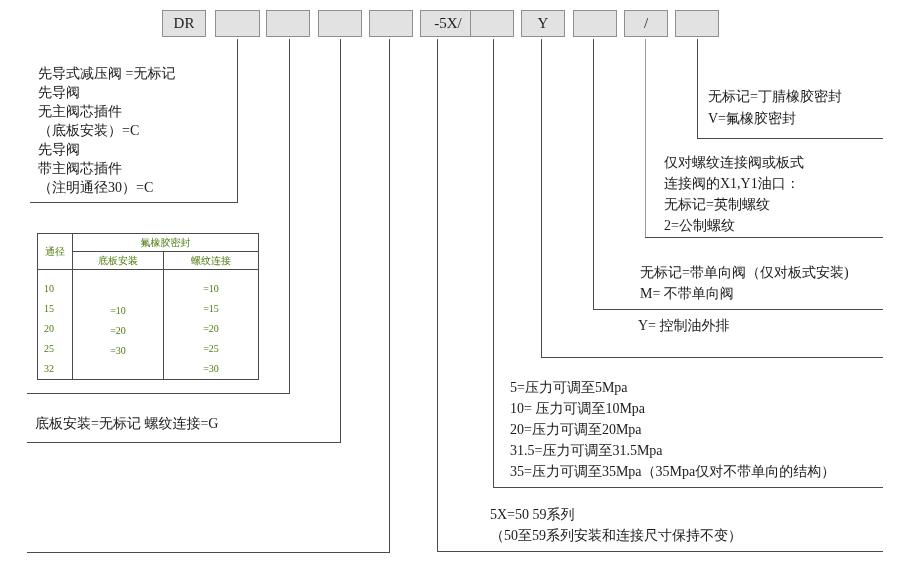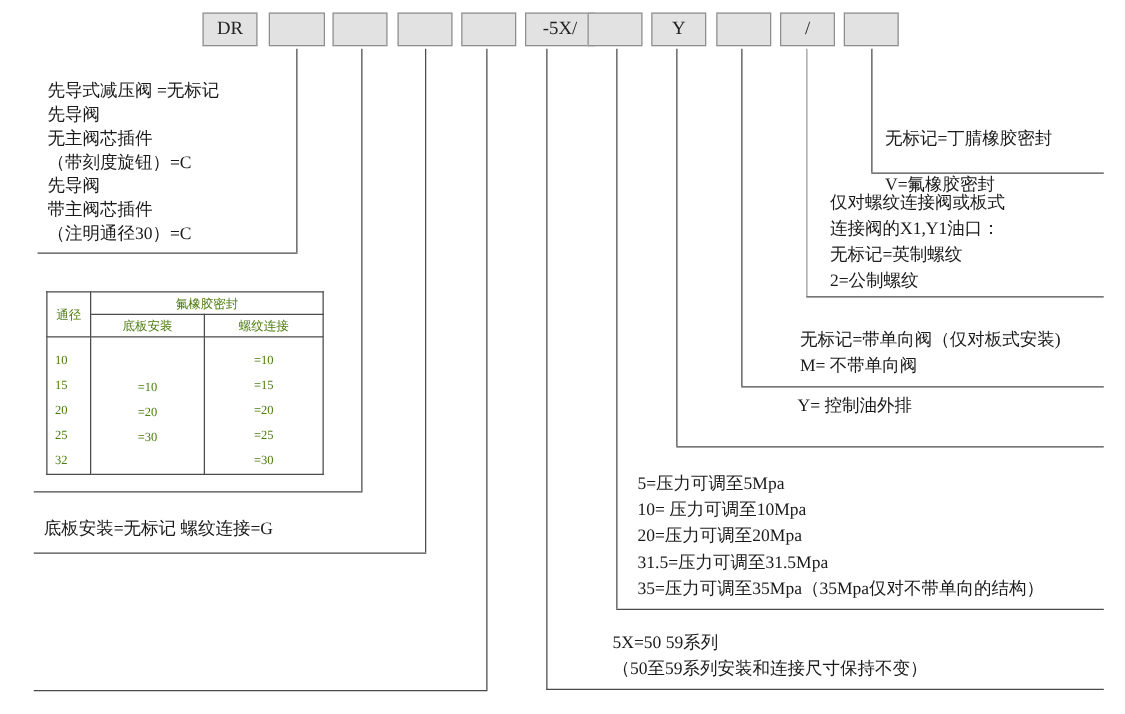--- a/index.html
+++ b/index.html
@@ -21,21 +21,21 @@
   }
   
   .vl{position:absolute;width:1px;background:#4a4a4a;}
   .hl{position:absolute;height:1px;background:#4a4a4a;}
   .grey{background:#9a9a9a;}
   
   .tb{position:absolute;font-size:14px;line-height:19px;white-space:nowrap;}
   .tb div{white-space:nowrap;}
   
   .lh21 div{line-height:21px;}
-  .lh22 div{line-height:22px;margin-top:15px;}
+  .lh22 div{line-height:22px;}
   
   table.dia{
     position:absolute;left:37px;top:233px;
     border-collapse:collapse;table-layout:fixed;
     font-size:10px;color:#4d7c0f;
   }
   table.dia td{
     border:1px solid #4a4a4a;text-align:center;
     padding:0;vertical-align:middle;box-sizing:border-box;
   }
@@ -115,21 +115,21 @@
   <div class="vl grey" style="left:645px;top:39px;height:198px"></div>
   <div class="hl" style="left:645px;top:237px;width:238px"></div>
 
   <div class="vl" style="left:697px;top:39px;height:99px"></div>
   <div class="hl" style="left:697px;top:138px;width:186px"></div>
 
   <div class="tb" style="left:38px;top:64px">
     <div>先导式减压阀  =无标记</div>
     <div>先导阀</div>
     <div>无主阀芯插件</div>
-    <div>（带刻度旋钮）=C</div>
+    <div>（底板安装）=C</div>
     <div>先导阀</div>
     <div>带主阀芯插件</div>
     <div>（注明通径30）=C</div>
   </div>
 
   <table class="dia">
     <tbody>
         <tr>
       <td class="c-dia" rowspan="2">通径</td>
       <td class="hdr" colspan="2">氟橡胶密封</td>

